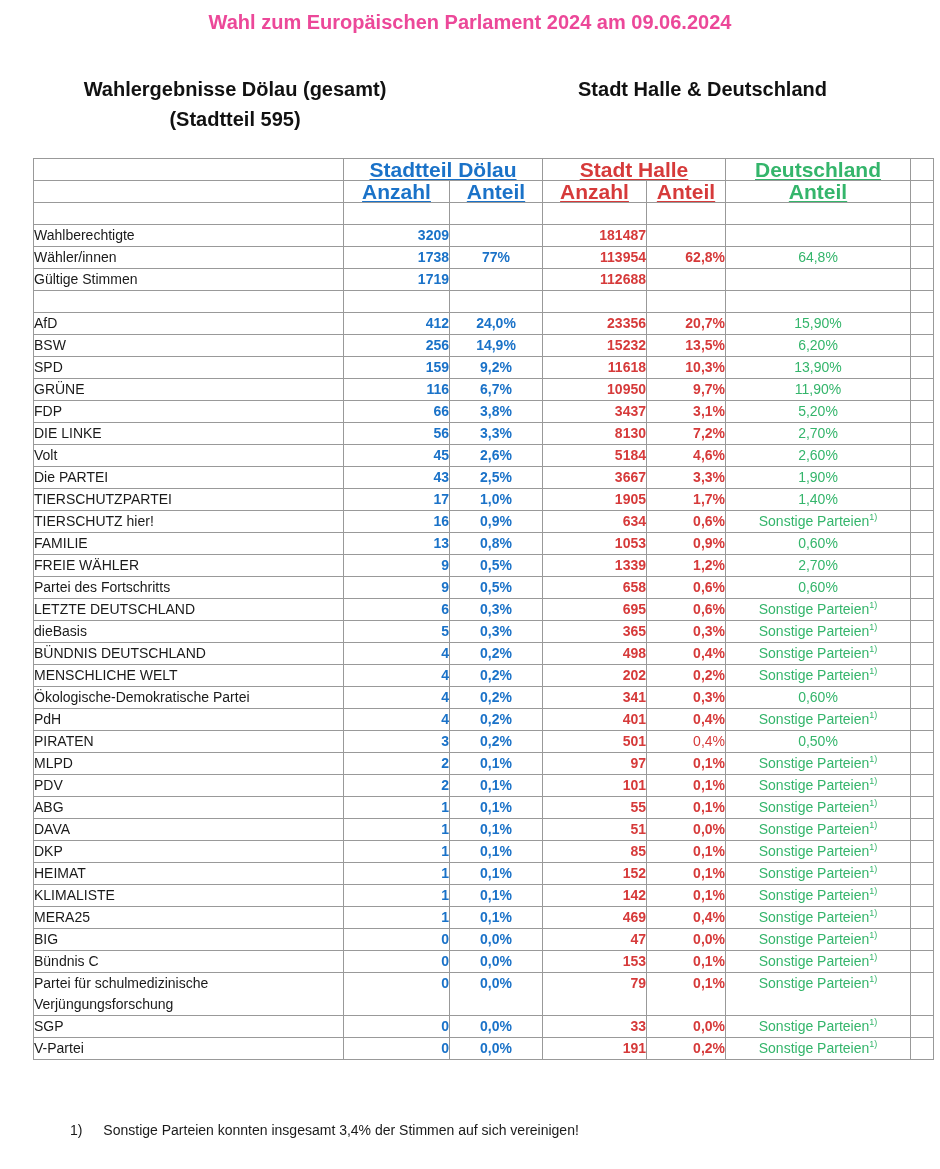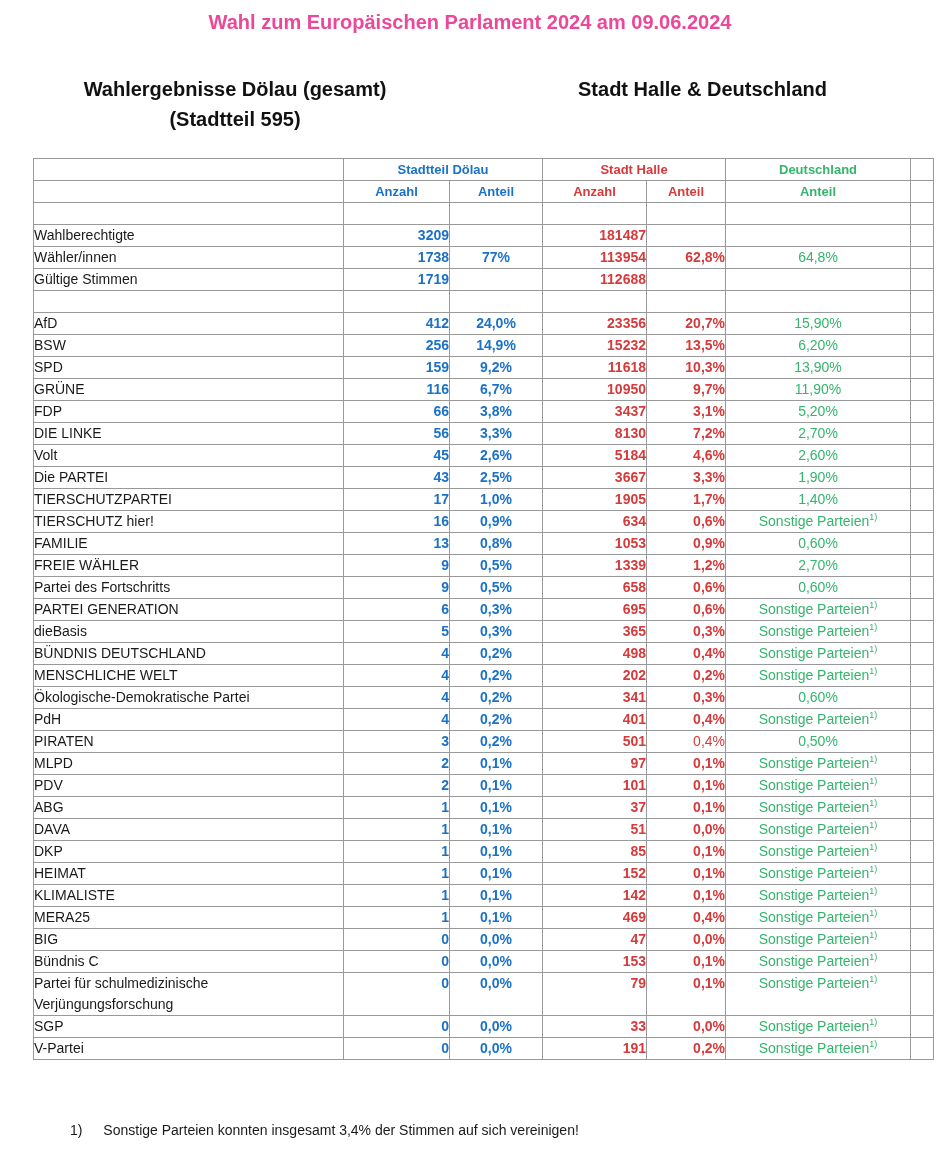--- a/index.html
+++ b/index.html
@@ -26,21 +26,21 @@
     position:absolute;left:33px;top:158px;width:900px;
     border-collapse:collapse;table-layout:fixed;
   }
   table.results td, table.results th{
     border:1px solid var(--grid);
     padding:0;margin:0;
     height:21px;line-height:21px;
     font-size:14px;vertical-align:top;
     overflow:hidden;white-space:normal;
   }
-  table.results th{font-size:13px;font-weight:bold;text-align:center;}
+  table.results th{font-size:21px;font-weight:bold;text-align:center;text-decoration:underline;}
   .h-blue{color:var(--blue);}
   .h-red{color:var(--red);}
   .h-green{color:var(--green);}
 
   td.c-party{text-align:left;padding-left:8px;color:var(--ink);}
   td.c-bnum{color:var(--blue);font-weight:bold;text-align:right;padding-right:12px;}
   td.c-bpct{color:var(--blue);font-weight:bold;text-align:center;padding-right:9px;}
   td.c-rnum{color:var(--red);font-weight:bold;text-align:right;padding-right:7px;}
   td.c-rpct{color:var(--red);font-weight:bold;text-align:right;padding-right:8px;}
   td.c-rpct.light{font-weight:normal;}
@@ -253,21 +253,21 @@
       <tr>
         <td class="c-party">Partei des Fortschritts</td>
         <td class="c-bnum">9</td>
         <td class="c-bpct">0,5%</td>
         <td class="c-rnum">658</td>
         <td class="c-rpct">0,6%</td>
         <td class="c-green">0,60%</td>
         <td></td>
       </tr>
       <tr>
-        <td class="c-party">PARTEI GENERATION</td>
+        <td class="c-party">LETZTE DEUTSCHLAND</td>
         <td class="c-bnum">6</td>
         <td class="c-bpct">0,3%</td>
         <td class="c-rnum">695</td>
         <td class="c-rpct">0,6%</td>
         <td class="c-green">Sonstige Parteien<sup>1)</sup></td>
         <td></td>
       </tr>
       <tr>
         <td class="c-party">dieBasis</td>
         <td class="c-bnum">5</td>
@@ -337,21 +337,21 @@
         <td class="c-bpct">0,1%</td>
         <td class="c-rnum">101</td>
         <td class="c-rpct">0,1%</td>
         <td class="c-green">Sonstige Parteien<sup>1)</sup></td>
         <td></td>
       </tr>
       <tr>
         <td class="c-party">ABG</td>
         <td class="c-bnum">1</td>
         <td class="c-bpct">0,1%</td>
-        <td class="c-rnum">37</td>
+        <td class="c-rnum">55</td>
         <td class="c-rpct">0,1%</td>
         <td class="c-green">Sonstige Parteien<sup>1)</sup></td>
         <td></td>
       </tr>
       <tr>
         <td class="c-party">DAVA</td>
         <td class="c-bnum">1</td>
         <td class="c-bpct">0,1%</td>
         <td class="c-rnum">51</td>
         <td class="c-rpct">0,0%</td>

